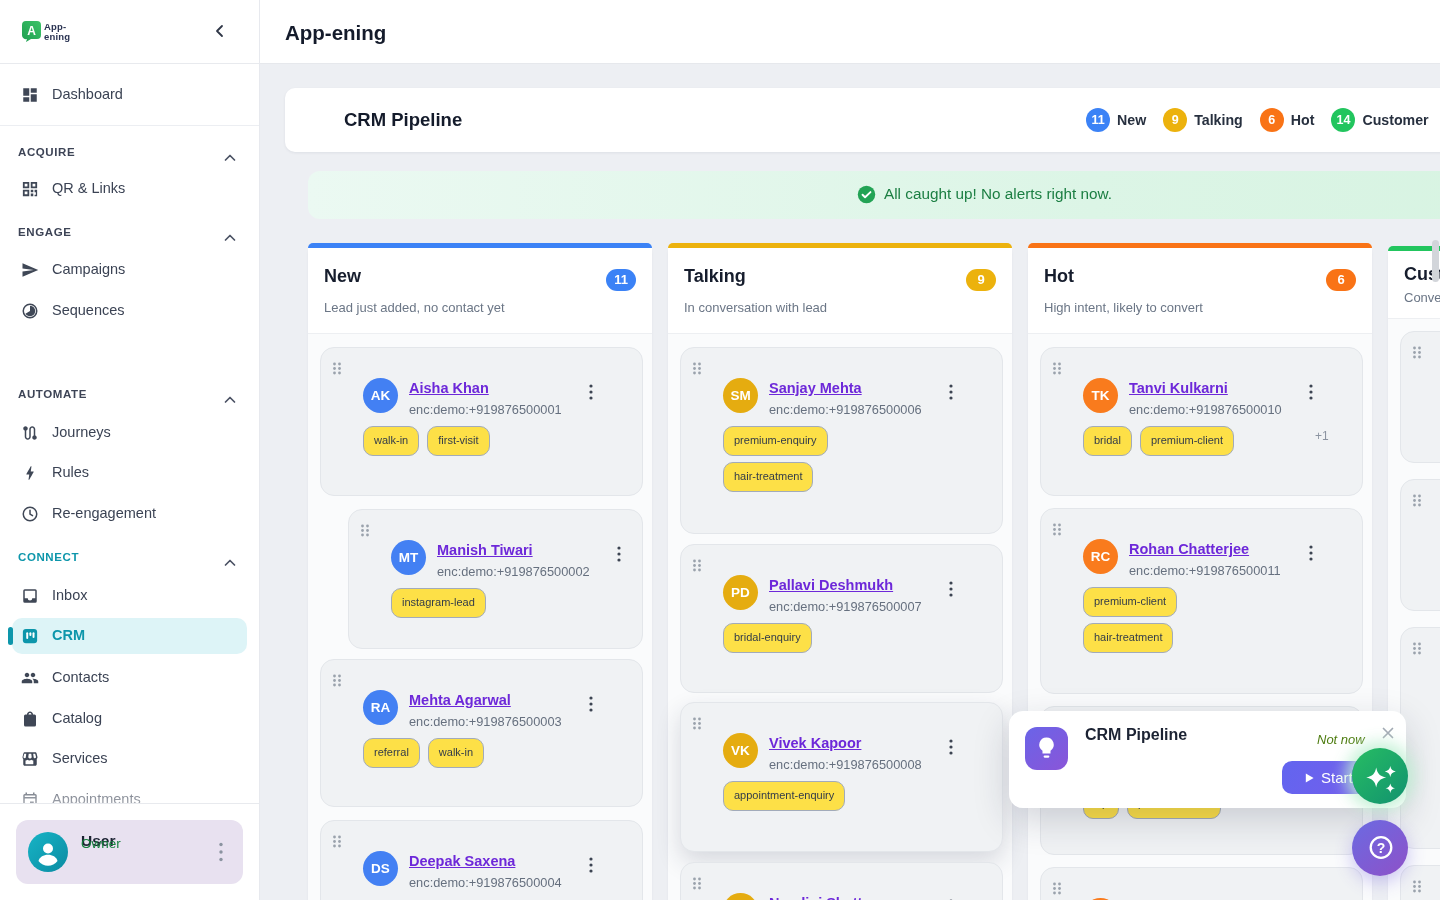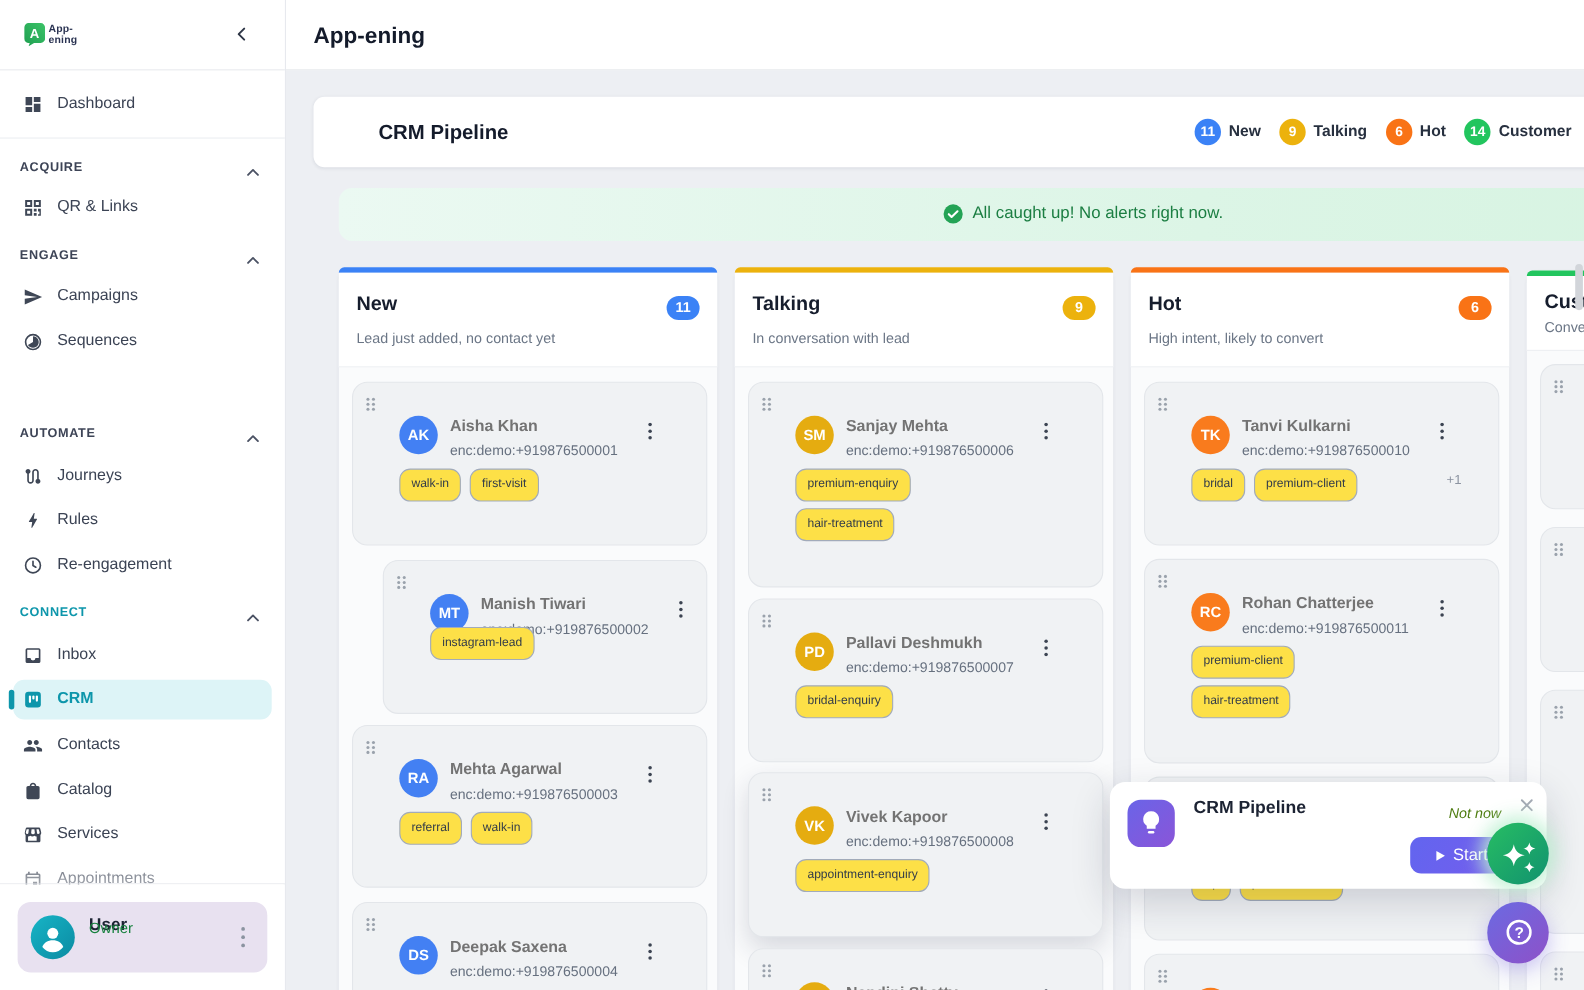--- a/index.html
+++ b/index.html
@@ -45,21 +45,21 @@
 .col { position:absolute; top:243px; width:344px; height:680px; background:#fafbfc; border-radius:12px; box-shadow:0 1px 3px rgba(20,30,50,.05); z-index:1; }
 .cap { height:5px; border-radius:12px 12px 0 0; }
 .colhead { background:#fff; padding:18px 16px 0 16px; height:86px; position:relative; border-bottom:1px solid #edeff2; }
 .coltitle { font-size:18px; font-weight:bold; color:#161d2d; line-height:20px; }
 .colsub { margin-top:15px; font-size:13px; color:#6b7686; line-height:14px; }
 .colbadge { position:absolute; right:16px; top:21px; width:30px; height:22px; border-radius:11px; color:#fff; font-size:13px; font-weight:bold; text-align:center; line-height:22px; }
 .card { position:relative; margin:0 9px 12px 12px; background:#f0f2f4; border:1px solid #e3e6ea; border-radius:14px; }
 .colbody { padding-top:13px; }
 .handle { position:absolute; left:11px; top:13px; }
 .avatar { position:absolute; left:42px; top:30px; width:35px; height:35px; border-radius:50%; color:#fff; font-size:13.5px; font-weight:bold; text-align:center; line-height:35px; }
-.cname { position:absolute; left:88px; top:32px; font-size:14.5px; font-weight:bold; color:#737373; }
+.cname { position:absolute; left:88px; top:32px; font-size:14.5px; font-weight:bold; color:#6d28d9;text-decoration:underline; }
 .cphone { position:absolute; left:88px; top:54px; font-size:12.8px; color:#66707f; }
 .cdots { position:absolute; left:268px; top:36px; }
 .tagrow { position:absolute; left:42px; display:flex; gap:8px; }
 .tag { height:30px; line-height:27px; padding:0 10px; border-radius:10px; background:#fde047; border:1.5px solid #a2abba; color:#323b49; font-size:11px; white-space:nowrap; }
 .plus1 { position:absolute; left:274px; top:81px; font-size:12px; color:#8b93a0; }
 
 
 .toast { position:absolute; left:1009px; top:711px; width:397px; height:97px; background:#fff; border-radius:14px; box-shadow:0 12px 36px rgba(25,35,60,.18); z-index:40; }
 .toast-ic { position:absolute; left:16px; top:16px; width:43px; height:43px; border-radius:12px; background:linear-gradient(140deg,#6a64e8 0%,#8a55d8 100%); }
 .toast-title { position:absolute; left:76px; top:15px; font-size:16px; font-weight:bold; color:#1c2333; }
@@ -294,21 +294,21 @@
             </g>
           </svg></div>
       <div class="avatar" style="background:#4380f3;">MT</div>
       <div class="cname">Manish Tiwari</div>
       <div class="cphone">enc:demo:+919876500002</div>
       <div class="cdots"><svg width="4" height="16" viewBox="0 0 4 16">
             <circle cx="2" cy="2" r="1.6" fill="#3c4452"></circle>
             <circle cx="2" cy="8" r="1.6" fill="#3c4452"></circle>
             <circle cx="2" cy="14" r="1.6" fill="#3c4452"></circle>
           </svg></div>
-      <div class="tagrow" style="top:60px;text-align:right;">
+      <div class="tagrow" style="top:78px;text-align:right;">
           <div class="tag">instagram-lead</div>
         </div>
     </div>
     <div class="card" style="height:148px; margin-bottom:13px;">
       <div class="handle"><svg width="10" height="13" viewBox="0 0 10 13">
             <g fill="#9aa2ac">
               <circle cx="2.5" cy="2" r="1.4"></circle>
               <circle cx="7.5" cy="2" r="1.4"></circle>
               <circle cx="2.5" cy="6.5" r="1.4"></circle>
               <circle cx="7.5" cy="6.5" r="1.4"></circle>

